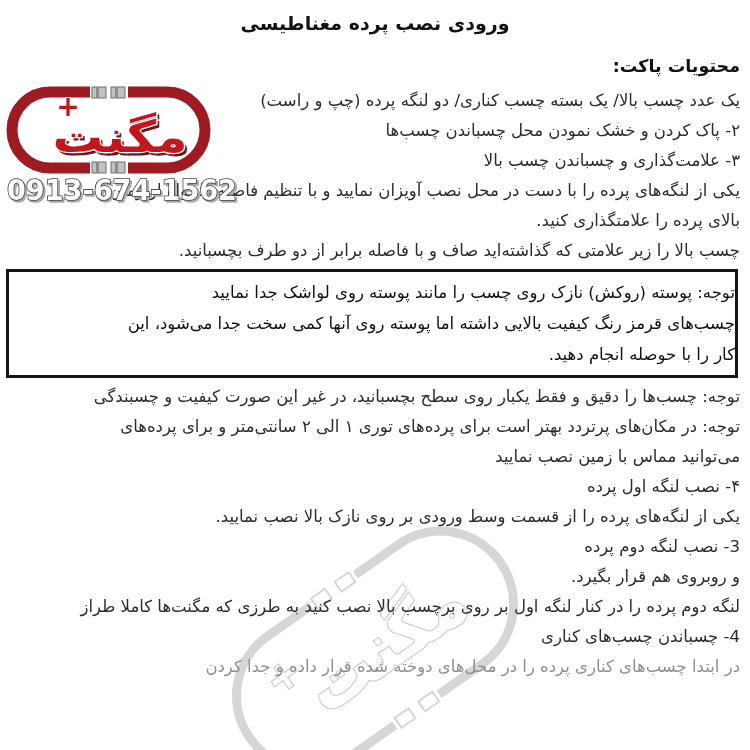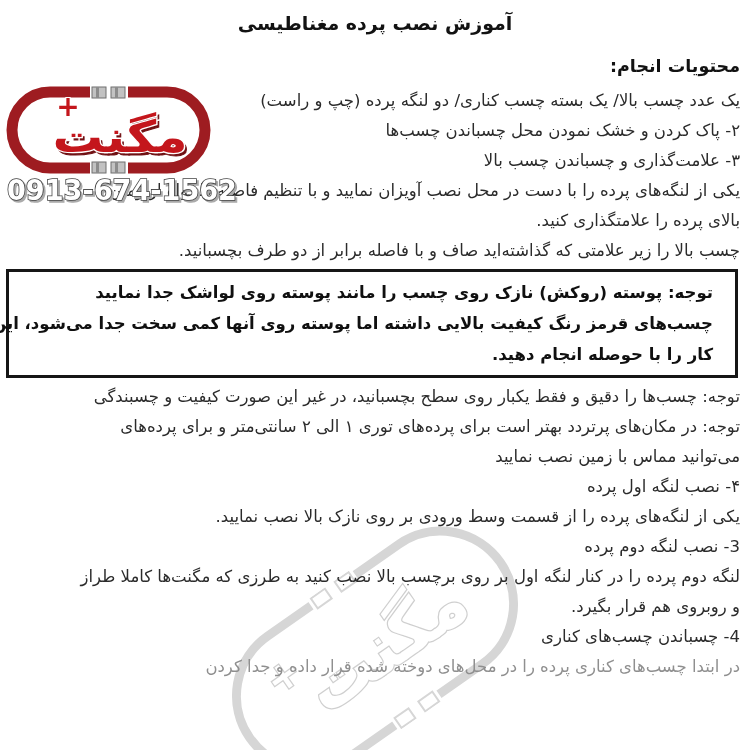--- a/index.html
+++ b/index.html
@@ -16,22 +16,22 @@
     position:absolute;top:56px;right:10px;font-size:17.5px;font-weight:bold;
     color:#121212;direction:rtl;
   }
   .textcol{
     position:absolute;top:86px;right:10px;left:4px;direction:rtl;
     text-align:right;font-size:16.5px;line-height:30px;color:#2b2b2b;
     z-index:2;
   }
   .ln{height:30px;white-space:nowrap;}
   .warning-box{
-    border:3px solid #161616;margin:3px 2px 4px 2px;padding:5px 22px;
-    font-weight:bold;line-height:31px;color:#101010;background:transparent;
+    border:3px solid #161616;margin:3px 2px 4px 2px;padding:5px 0;
+    font-weight:normal;line-height:31px;color:#101010;background:transparent;
   }
   .warning-box .ln{height:31px;}
   .faded{color:#8f8f8f;}
   .logo{position:absolute;left:6px;top:86px;z-index:3;}
   .phone{position:absolute;left:0;top:172px;z-index:3;}
   .watermark{
     position:absolute;left:215px;top:570px;z-index:1;
     transform:rotate(-35deg);
   }
 </style>
@@ -45,23 +45,23 @@
     <rect x="133" y="0" width="54" height="14" fill="#ffffff"></rect>
     <rect x="137" y="1" width="17" height="12" fill="#ffffff" stroke="#d6d6d6" stroke-width="2"></rect>
     <rect x="166" y="1" width="17" height="12" fill="#ffffff" stroke="#d6d6d6" stroke-width="2"></rect>
     <rect x="133" y="146" width="54" height="14" fill="#ffffff"></rect>
     <rect x="137" y="147" width="17" height="12" fill="#ffffff" stroke="#d6d6d6" stroke-width="2"></rect>
     <rect x="166" y="147" width="17" height="12" fill="#ffffff" stroke="#d6d6d6" stroke-width="2"></rect>
     <text x="172" y="106" text-anchor="middle" direction="rtl" font-family="DejaVu Sans" font-weight="bold" font-size="70" textLength="180" lengthAdjust="spacingAndGlyphs" fill="#ffffff" stroke="#cfcfcf" stroke-width="2.5" paint-order="stroke">مگنت</text>
     <text x="70" y="62" text-anchor="middle" font-family="DejaVu Sans" font-weight="bold" font-size="40" fill="#ffffff" stroke="#cfcfcf" stroke-width="2.5" paint-order="stroke">+</text>
   </svg>
 
-  <div class="title">آموزش نصب پرده مغناطیسی</div>
+  <div class="title">ورودی نصب پرده مغناطیسی</div>
 
-  <div class="heading">محتویات انجام:</div>
+  <div class="heading">محتویات پاکت:</div>
 
   <svg class="logo" width="205" height="88" viewBox="0 0 205 88">
     <rect x="6" y="6" width="193" height="76" rx="38" fill="none" stroke="#9e1c21" stroke-width="11"></rect>
     <rect x="84" y="0" width="38" height="13" fill="#ffffff"></rect>
     <rect x="86" y="1" width="14" height="11" fill="#c2c2c2" stroke="#6f6f6f" stroke-width="1"></rect>
     <rect x="90" y="1" width="3" height="11" fill="#8c8c8c"></rect>
     <rect x="105" y="1" width="14" height="11" fill="#c2c2c2" stroke="#6f6f6f" stroke-width="1"></rect>
     <rect x="109" y="1" width="3" height="11" fill="#8c8c8c"></rect>
     <rect x="84" y="75" width="38" height="13" fill="#ffffff"></rect>
     <rect x="86" y="76" width="14" height="11" fill="#c2c2c2" stroke="#6f6f6f" stroke-width="1"></rect>
@@ -91,19 +91,19 @@
       <div class="ln">چسب‌های قرمز رنگ کیفیت بالایی داشته اما پوسته روی آنها کمی سخت جدا می‌شود، این</div>
       <div class="ln">کار را با حوصله انجام دهید.</div>
     </div>
 
     <div class="ln">توجه: چسب‌ها را دقیق و فقط یکبار روی سطح بچسبانید، در غیر این صورت کیفیت و چسبندگی</div>
     <div class="ln">توجه: در مکان‌های پرتردد بهتر است برای پرده‌های توری ۱ الی ۲ سانتی‌متر و برای پرده‌های</div>
     <div class="ln">می‌توانید مماس با زمین نصب نمایید</div>
     <div class="ln">۴- نصب لنگه اول پرده</div>
     <div class="ln">یکی از لنگه‌های پرده را از قسمت وسط ورودی بر روی نازک بالا نصب نمایید.</div>
     <div class="ln">3- نصب لنگه دوم پرده</div>
+    <div class="ln">و روبروی هم قرار بگیرد.</div>
     <div class="ln">لنگه دوم پرده را در کنار لنگه اول بر روی برچسب بالا نصب کنید به طرزی که مگنت‌ها کاملا طراز</div>
-    <div class="ln">و روبروی هم قرار بگیرد.</div>
     <div class="ln">4- چسباندن چسب‌های کناری</div>
     <div class="ln faded">در ابتدا چسب‌های کناری پرده را در محل‌های دوخته شده قرار داده و جدا کردن</div>
   </div>
 
 </div>
 
 </body></html>

